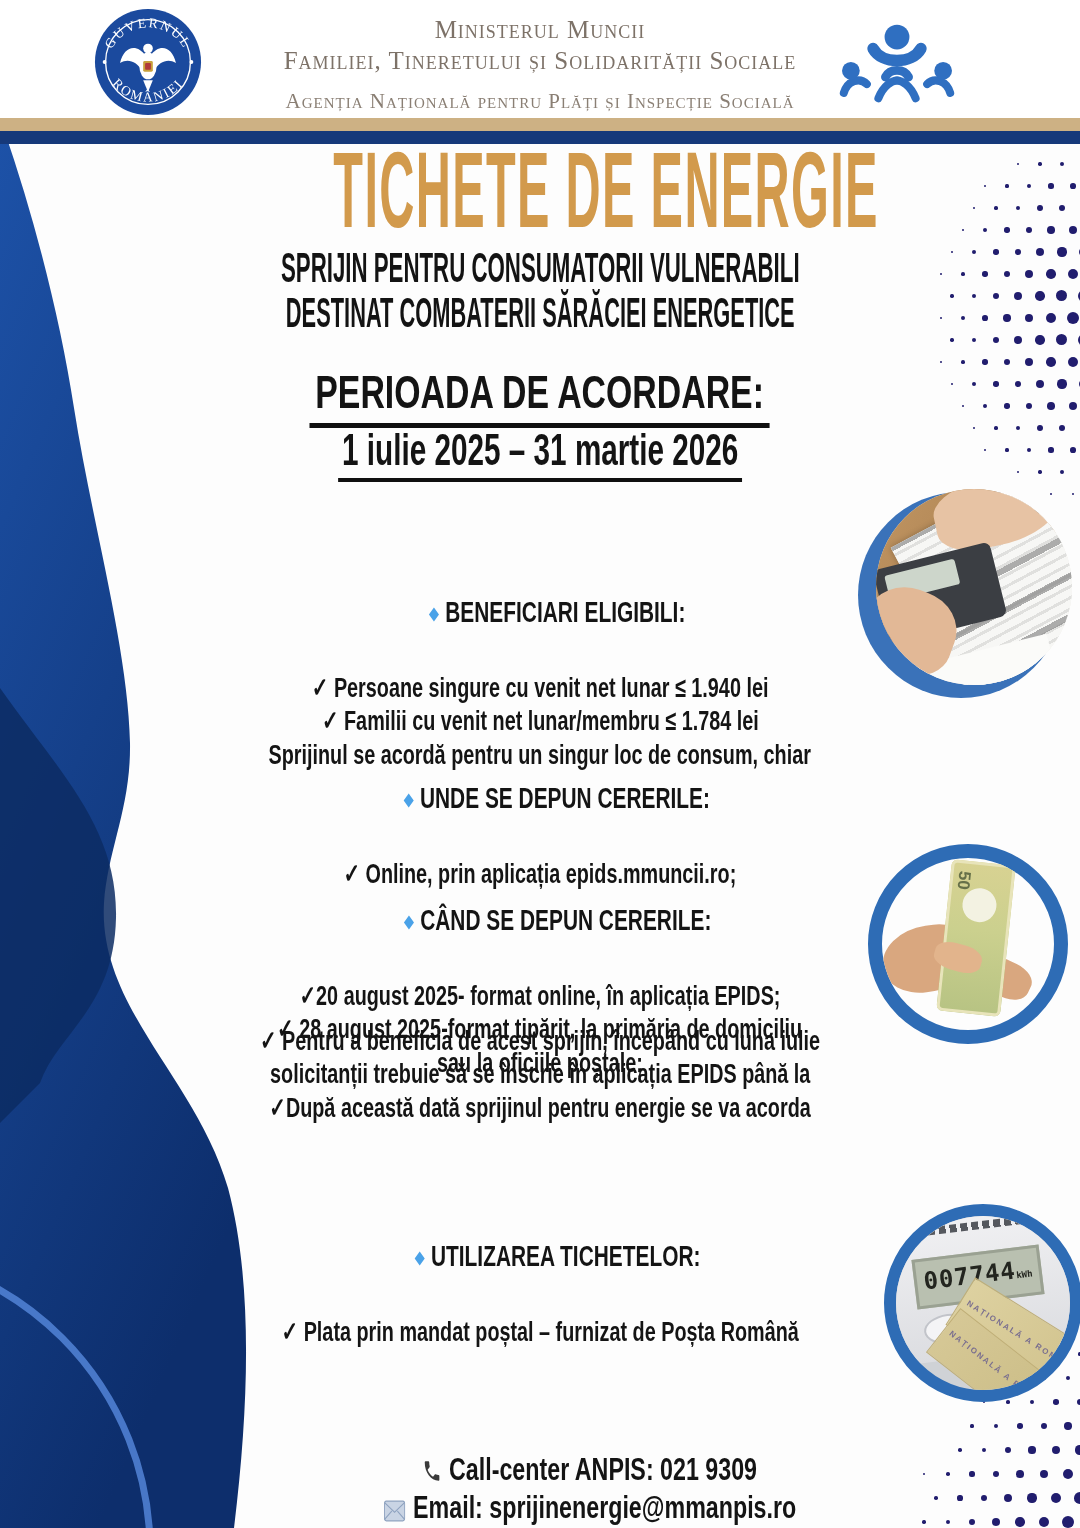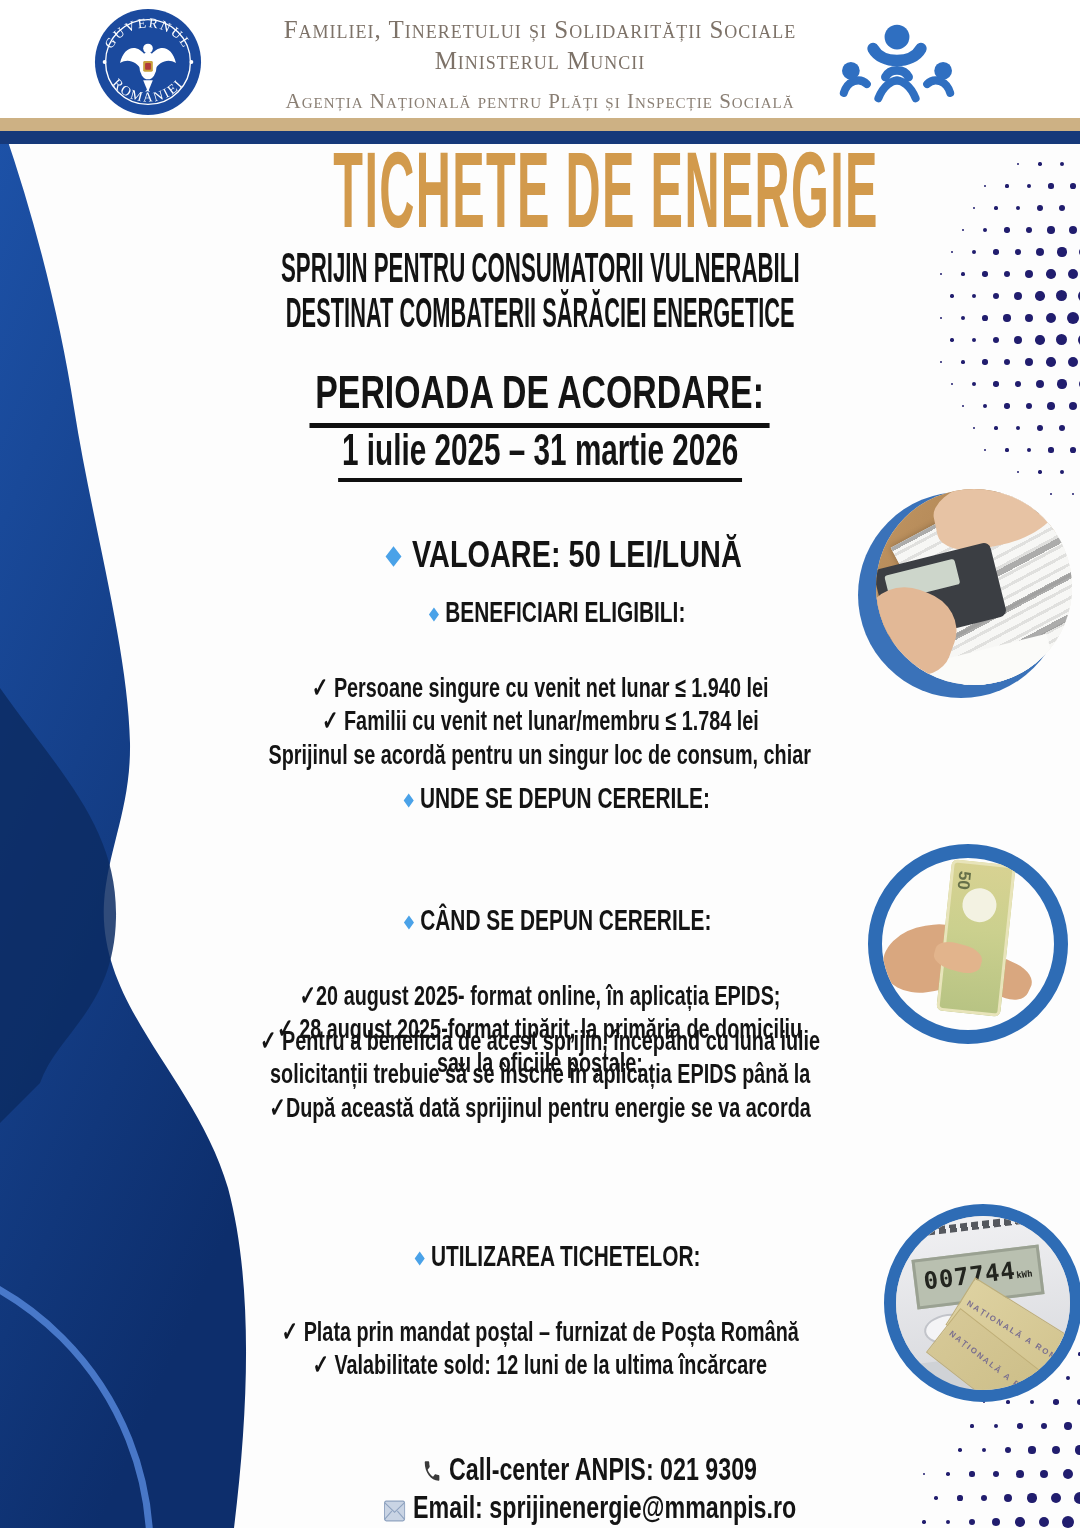--- a/index.html
+++ b/index.html
@@ -263,22 +263,22 @@
         <ellipse cx="56" cy="60" rx="9" ry="14"></ellipse>
         <path d="M54,50 C44,36 31,40 27,57 C36,52 44,56 50,65 Z"></path>
         <path d="M58,50 C68,36 81,40 85,57 C76,52 68,56 62,65 Z"></path>
         <path d="M51,75 L56,87 L61,75 Z"></path>
       </g>
       <rect x="51" y="55" width="10" height="11" rx="1.5" fill="#C9A13B"></rect>
       <rect x="53" y="57" width="6" height="7" rx="1" fill="#B03A3A"></rect>
     </svg>
 
     <div class="minblock">
+      <div class="minline">Ministerul Muncii</div>
       <div class="minline">Familiei, Tineretului și Solidarității Sociale</div>
-      <div class="minline">Ministerul Muncii</div>
       <div class="agline">Agenția Națională pentru Plăți și Inspecție Socială</div>
     </div>
 
     <svg class="anpis" viewBox="0 0 130 106">
       <circle cx="65" cy="17" r="14" fill="#2F6FC1"></circle>
       <g fill="none" stroke="#2F6FC1" stroke-linecap="round">
         <path d="M38,30 C48,48 82,48 92,30" stroke-width="13"></path>
         <path d="M52,62 C57,52 73,52 78,62" stroke-width="10"></path>
         <path d="M44,86 C50,71 60,66 65,66" stroke-width="9"></path>
         <path d="M86,86 C80,71 70,66 65,66" stroke-width="9"></path>
@@ -302,39 +302,35 @@
   </div>
 
   <div class="blk subtitle" style="top:246px">
     <div><span class="sq">SPRIJIN PENTRU CONSUMATORII VULNERABILI</span></div>
     <div><span class="sq" style="--sx:.52">DESTINAT COMBATERII SĂRĂCIEI ENERGETICE</span></div>
   </div>
   <div class="blk period-r" style="top:424px">
     <span class="sq">1 iulie 2025 – 31 martie 2026</span>
   </div>
 
-  <div class="blk value-line" style="top:492px">
-    <span class="sq">
-      <span class="diamond">◆</span><span>VALOARE: 50 LEI/LUNĂ</span>
-    </span>
-  </div>
 
   <div class="blk" style="top:556px">
     <div class="stitle"><span class="sq">
       <span class="diamond">◆</span><span>BENEFICIARI ELIGIBILI:</span>
     </span></div>
     <div class="line"><span class="sq">✓ Persoane singure cu venit net lunar ≤ 1.940 lei</span></div>
     <div class="line"><span class="sq">✓ Familii cu venit net lunar/membru ≤ 1.784 lei</span></div>
     <div class="line"><span class="sq">Sprijinul se acordă pentru un singur loc de consum, chiar</span></div>
   </div>
 
   <div class="blk" style="top:742px">
     <div class="stitle"><span class="sq">
       <span class="diamond">◆</span><span>UNDE SE DEPUN CERERILE:</span>
     </span></div>
+    <div class="line"><span class="sq">✓ Online, prin aplicația epids.mmuncii.ro;</span></div>
   </div>
 
   <div class="blk" style="top:864px">
     <div class="stitle"><span class="sq">
       <span class="diamond">◆</span><span>CÂND SE DEPUN CERERILE:</span>
     </span></div>
     <div class="line"><span class="sq">✓20 august 2025- format online, în aplicația EPIDS;</span></div>
     <div class="line"><span class="sq">✓ 28 august 2025-format tipărit, la primăria de domiciliu</span></div>
     <div class="line"><span class="sq">sau la oficiile poștale;</span></div>
   </div>
@@ -343,21 +339,20 @@
     <div class="line"><span class="sq">✓ Pentru a beneficia de acest sprijin, începând cu luna iulie</span></div>
     <div class="line"><span class="sq">solicitanții trebuie să se înscrie în aplicația EPIDS până la</span></div>
     <div class="line"><span class="sq">✓După această dată sprijinul pentru energie se va acorda</span></div>
   </div>
 
   <div class="blk" style="top:1200px">
     <div class="stitle"><span class="sq">
       <span class="diamond">◆</span><span>UTILIZAREA TICHETELOR:</span>
     </span></div>
     <div class="line"><span class="sq">✓ Plata prin mandat poștal – furnizat de Poșta Română</span></div>
-    <div class="line"><span class="sq">✓ Valabilitate sold: 12 luni de la ultima încărcare</span></div>
   </div>
 
   <div class="blk contact" style="top:1412px;left:60px">
     <span class="sq">
       <svg class="cicon" width="26" height="26" viewBox="0 0 24 24">
         <path fill="#3A3A3A" d="M6.6 10.8c1.4 2.8 3.8 5.1 6.6 6.6l2.2-2.2c.3-.3.7-.4 1-.2 1.1.4 2.4.6 3.6.6.6 0 1 .4 1 1V20c0 .6-.4 1-1 1C10.6 21 3 13.4 3 4c0-.6.4-1 1-1h3.5c.6 0 1 .4 1 1 0 1.3.2 2.5.6 3.6.1.3 0 .7-.2 1l-2.3 2.2z"></path>
       </svg><span>Call-center ANPIS: 021 9309</span>
     </span>
   </div>
   <div class="blk contact" style="top:1450px;left:60px">

